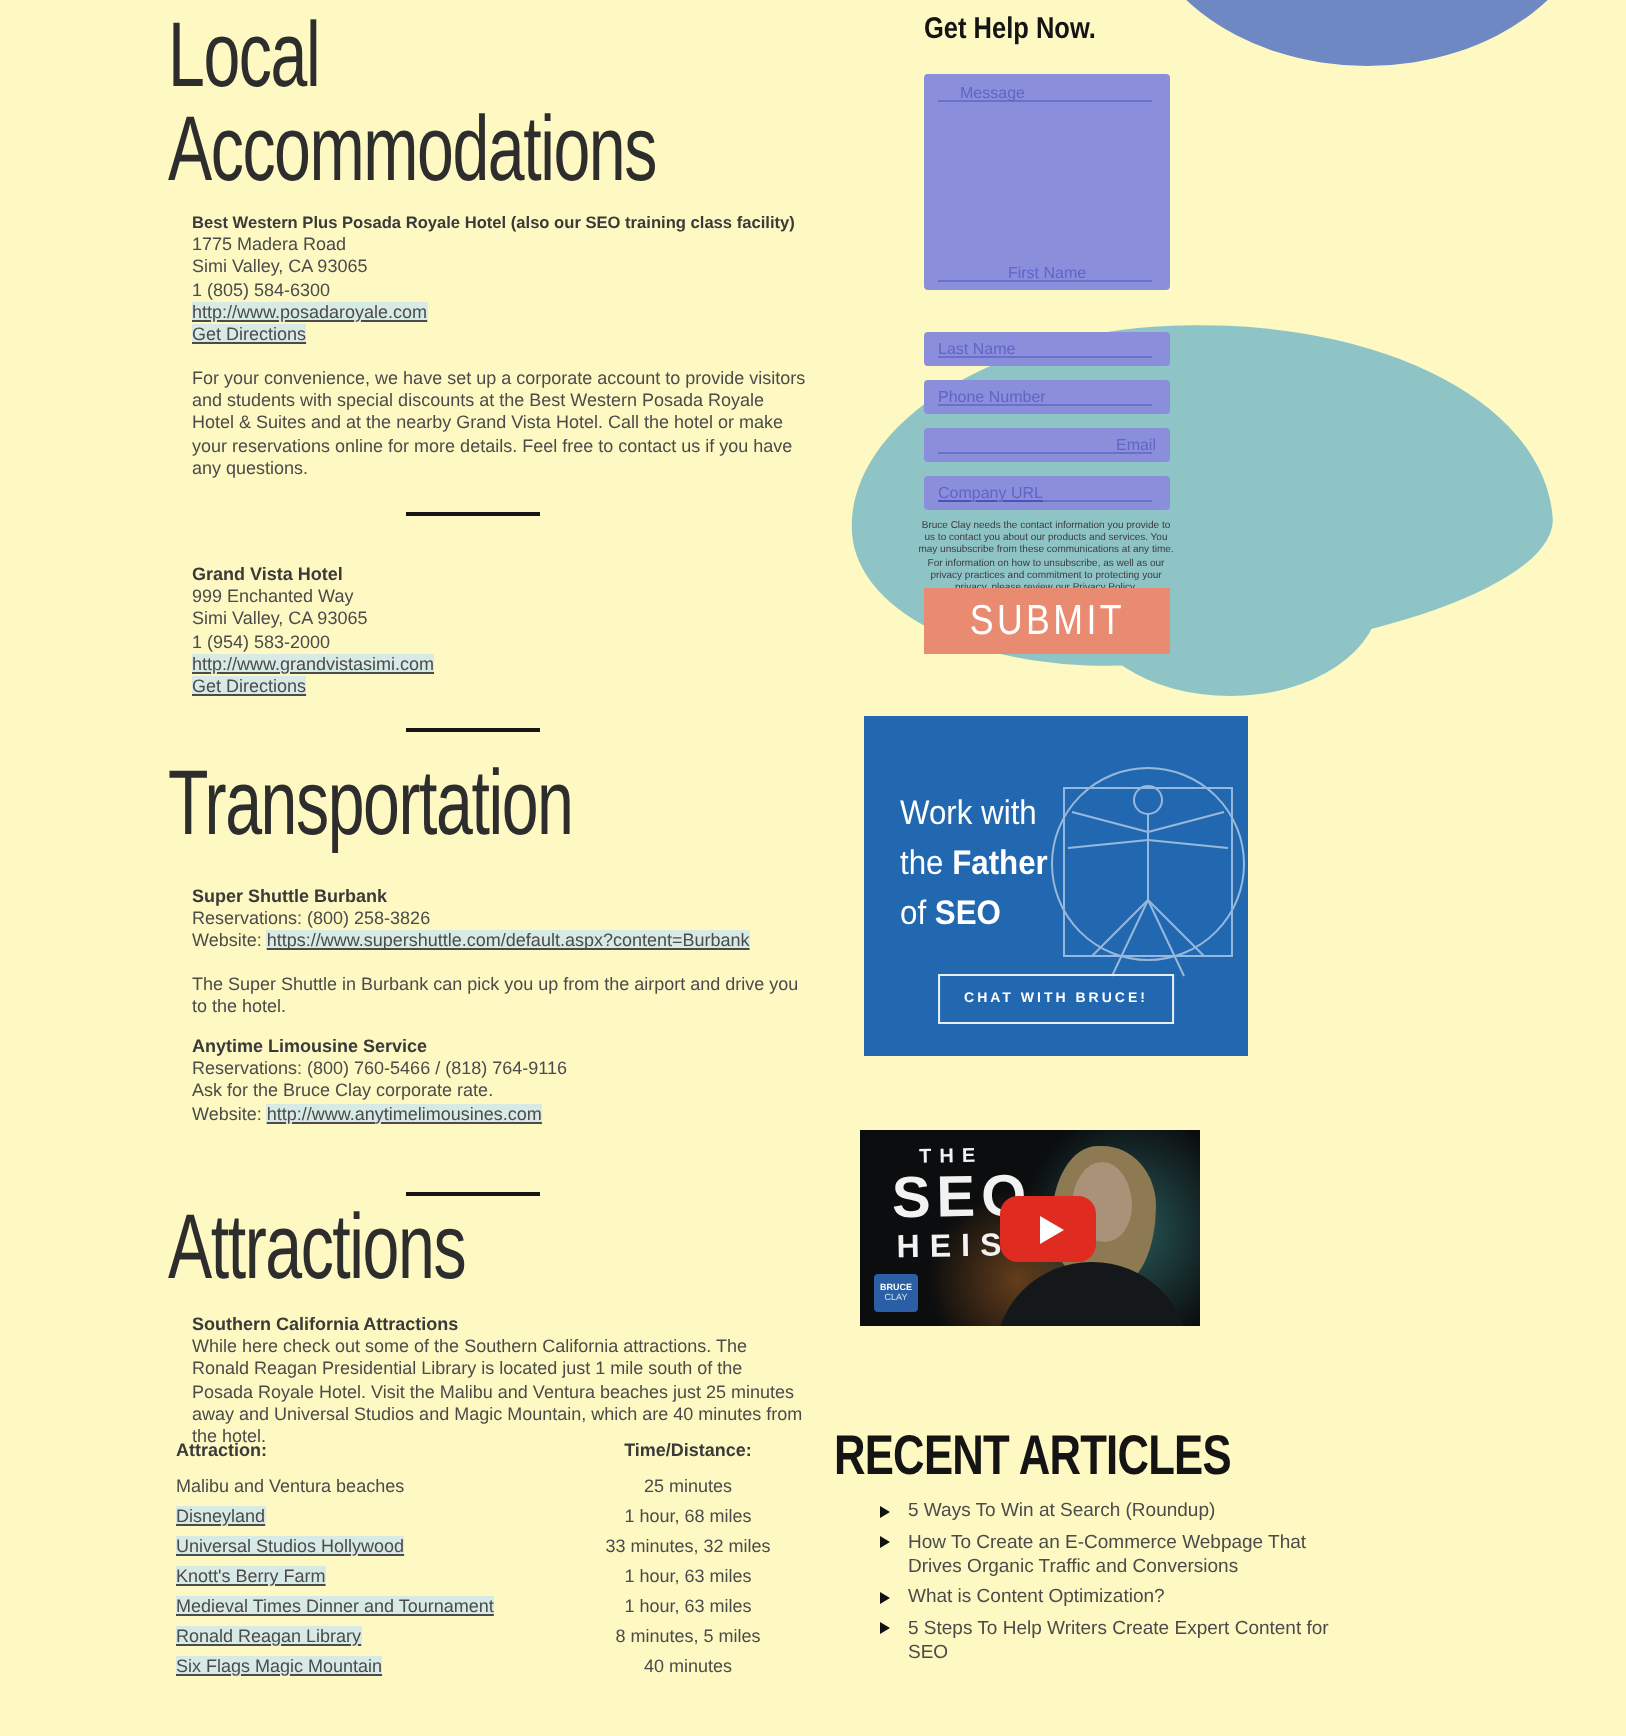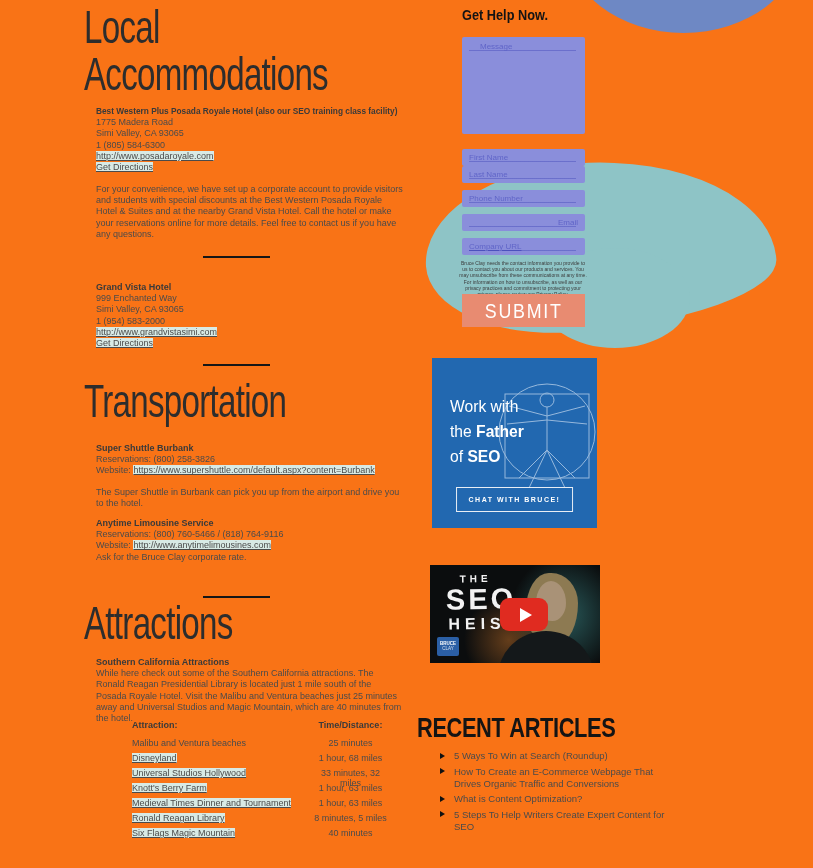--- a/index.html
+++ b/index.html
@@ -1,16 +1,16 @@
 <!DOCTYPE html>
 <html><head>
 <meta charset="utf-8">
 <style>
   html,body{margin:0;padding:0;background:#ebebeb;}
-  .page{position:relative;width:813px;height:868px;background:#f97316;overflow:hidden;
+  .page{position:relative;width:813px;height:868px;background:#fef9c3;overflow:hidden;
         font-family:"Liberation Sans",sans-serif;color:#4b4b4b;}
   
   .topcurve{position:absolute;left:566px;top:-150px;width:235px;height:183px;border-radius:50%;
             background:#6e88c4;}
   .blob-a{position:absolute;left:425px;top:162px;width:350px;height:168px;background:#8ec4c6;
           border-radius:45% 55% 60% 40% / 55% 65% 35% 45%;transform:rotate(-4deg);}
   .blob-b{position:absolute;left:540px;top:248px;width:150px;height:100px;background:#8ec4c6;
           border-radius:50%;}
   
   .h1{position:absolute;left:84px;font-weight:300;font-size:46px;line-height:47px;color:#2d2d2d;
@@ -18,42 +18,42 @@
   .condensed-bold{font-weight:800;color:#141414;transform-origin:0 0;}
   
   .blk{position:absolute;left:96px;width:308px;font-size:9px;line-height:11.2px;color:#4b4b4b;}
   .bold{font-weight:bold;color:#3a3a3a;}
   .nowrap{white-space:nowrap;font-size:8.3px;}
   .lnk{color:#4b4b4b;text-decoration:underline;background:#d8eae5;cursor:pointer;}
   .divider{position:absolute;left:203px;width:67px;height:2px;background:#161616;}
   
   .tbl{position:absolute;left:88px;top:720px;width:300px;font-size:9px;color:#4b4b4b;}
   .trow{display:flex;height:15px;align-items:flex-start;}
-  .tc1{width:212px;margin-left:44px;}
+  .tc1{width:212px;}
   .tc2{width:88px;text-align:center;}
   
   .gethelp{position:absolute;left:462px;top:6px;font-size:15px;transform:scaleX(.85);}
   .f-area{position:absolute;left:462px;top:37px;width:123px;height:97px;background:#8a8edb;border:none;
           border-radius:2px;resize:none;font-family:"Liberation Sans",sans-serif;font-size:8px;color:#4c51bd;
           padding:5px 18px;box-sizing:border-box;
           background-image:linear-gradient(rgba(76,81,189,.5),rgba(76,81,189,.5));
           background-size:107px 1px;background-position:7px 13px;background-repeat:no-repeat;}
   .f-in{position:absolute;left:462px;width:123px;height:17px;background:#8a8edb;border:none;border-radius:2px;
         font-family:"Liberation Sans",sans-serif;font-size:8px;color:#4c51bd;padding:0 7px;box-sizing:border-box;
         background-image:linear-gradient(rgba(76,81,189,.5),rgba(76,81,189,.5));
         background-size:107px 1px;background-position:7px 12px;background-repeat:no-repeat;}
   .f-area::placeholder,.f-in::placeholder{color:#6065c8;opacity:1;}
   .disclaimer{position:absolute;left:459px;top:260px;width:128px;font-size:5px;line-height:6.2px;
               text-align:center;color:#3c3c3c;}
   .submit{position:absolute;left:462px;top:294px;width:123px;height:33px;background:#e88b71;border:none;
           color:#fff;cursor:pointer;font-family:"Liberation Sans",sans-serif;}
   .submit span{display:inline-block;font-weight:300;font-size:21px;letter-spacing:2px;transform:scaleX(.85);}
   
   .banner{position:absolute;left:432px;top:358px;width:165px;height:170px;background:#2268b0;cursor:pointer;
-          overflow:hidden;}
+          overflow:hidden;padding-left:27px;}
   .banner-text{position:absolute;left:18px;top:36px;color:#fff;font-size:17px;line-height:25px;
                transform:scaleX(.92);transform-origin:0 0;font-weight:300;}
   .banner-text b{font-weight:800;}
   .vitruvian{position:absolute;right:-6px;top:18px;opacity:.65;}
   .chat-btn{position:absolute;left:50%;transform:translateX(-50%);bottom:16px;border:1px solid #e8eef5;
             color:#fff;font-size:7px;font-weight:bold;letter-spacing:1.5px;padding:8px 12px;white-space:nowrap;
             background:transparent;cursor:pointer;font-family:"Liberation Sans",sans-serif;}
   
   .video{position:absolute;left:430px;top:565px;width:170px;height:98px;background:#0b0d0e;cursor:pointer;
          overflow:hidden;}
@@ -130,25 +130,25 @@
       <span>Website:</span>
       <a class="lnk">https://www.supershuttle.com/default.aspx?content=Burbank</a>
     </div>
   </div>
 
   <div class="blk" style="top:487px;">The Super Shuttle in Burbank can pick you up from the airport and drive you to the hotel.</div>
 
   <div class="blk" style="top:518px;">
     <div class="bold">Anytime Limousine Service</div>
     <div>Reservations: (800) 760-5466 / (818) 764-9116</div>
+    <div>Ask for the Bruce Clay corporate rate.</div>
     <div>
       <span>Website:</span>
       <a class="lnk">http://www.anytimelimousines.com</a>
     </div>
-    <div>Ask for the Bruce Clay corporate rate.</div>
   </div>
 
   <div class="divider" style="top:596px;"></div>
 
   <div class="h1" style="top:600px;width:400px;">Attractions</div>
 
   <div class="blk" style="top:657px;">
     <div class="bold">Southern California Attractions</div>
     <div>While here check out some of the Southern California attractions. The Ronald Reagan Presidential Library is located just 1 mile south of the Posada Royale Hotel. Visit the Malibu and Ventura beaches just 25 minutes away and Universal Studios and Magic Mountain, which are 40 minutes from the hotel.</div>
   </div>
@@ -185,21 +185,21 @@
     <div class="trow">
       <div class="tc1"><a class="lnk">Six Flags Magic Mountain</a></div>
       <div class="tc2">40 minutes</div>
     </div>
   </div>
 
   <div class="gethelp condensed-bold">Get Help Now.</div>
 
   <textarea class="f-area" placeholder="Message" style=""></textarea>
 
-  <input class="f-in" style="top: 149px;" placeholder="First Name">
+  <input class="f-in" style="top: 128px; text-align: center;" placeholder="First Name">
   <input class="f-in" style="top: 166px;" placeholder="Last Name">
   <input class="f-in" style="top: 190px;" placeholder="Phone Number">
   <input class="f-in" style="top: 214px; text-align: right;" placeholder="Email">
   <input class="f-in" style="top: 238px; text-decoration: underline;" placeholder="Company URL">
 
   <div class="disclaimer">Bruce Clay needs the contact information you provide to us to contact you about our products and services. You may unsubscribe from these communications at any time. For information on how to unsubscribe, as well as our privacy practices and commitment to protecting your privacy, please review our Privacy Policy.</div>
 
   <button class="submit">
     <span>SUBMIT</span>
   </button>

